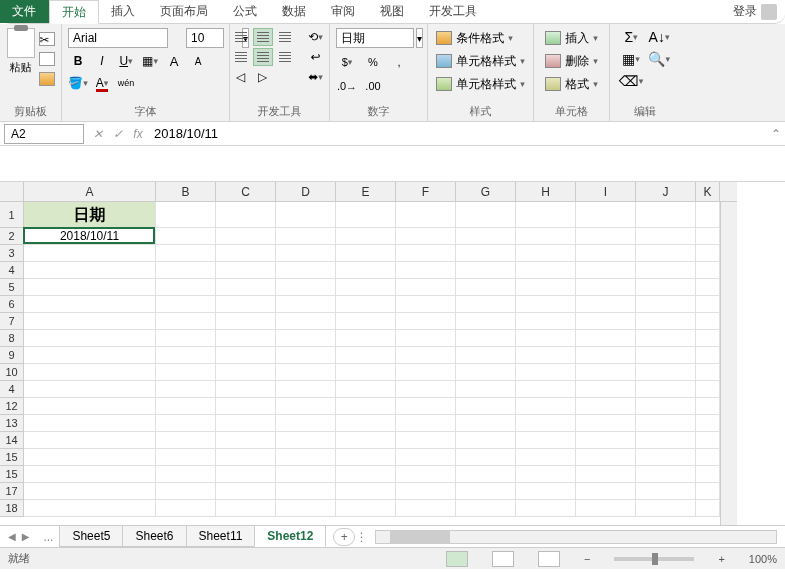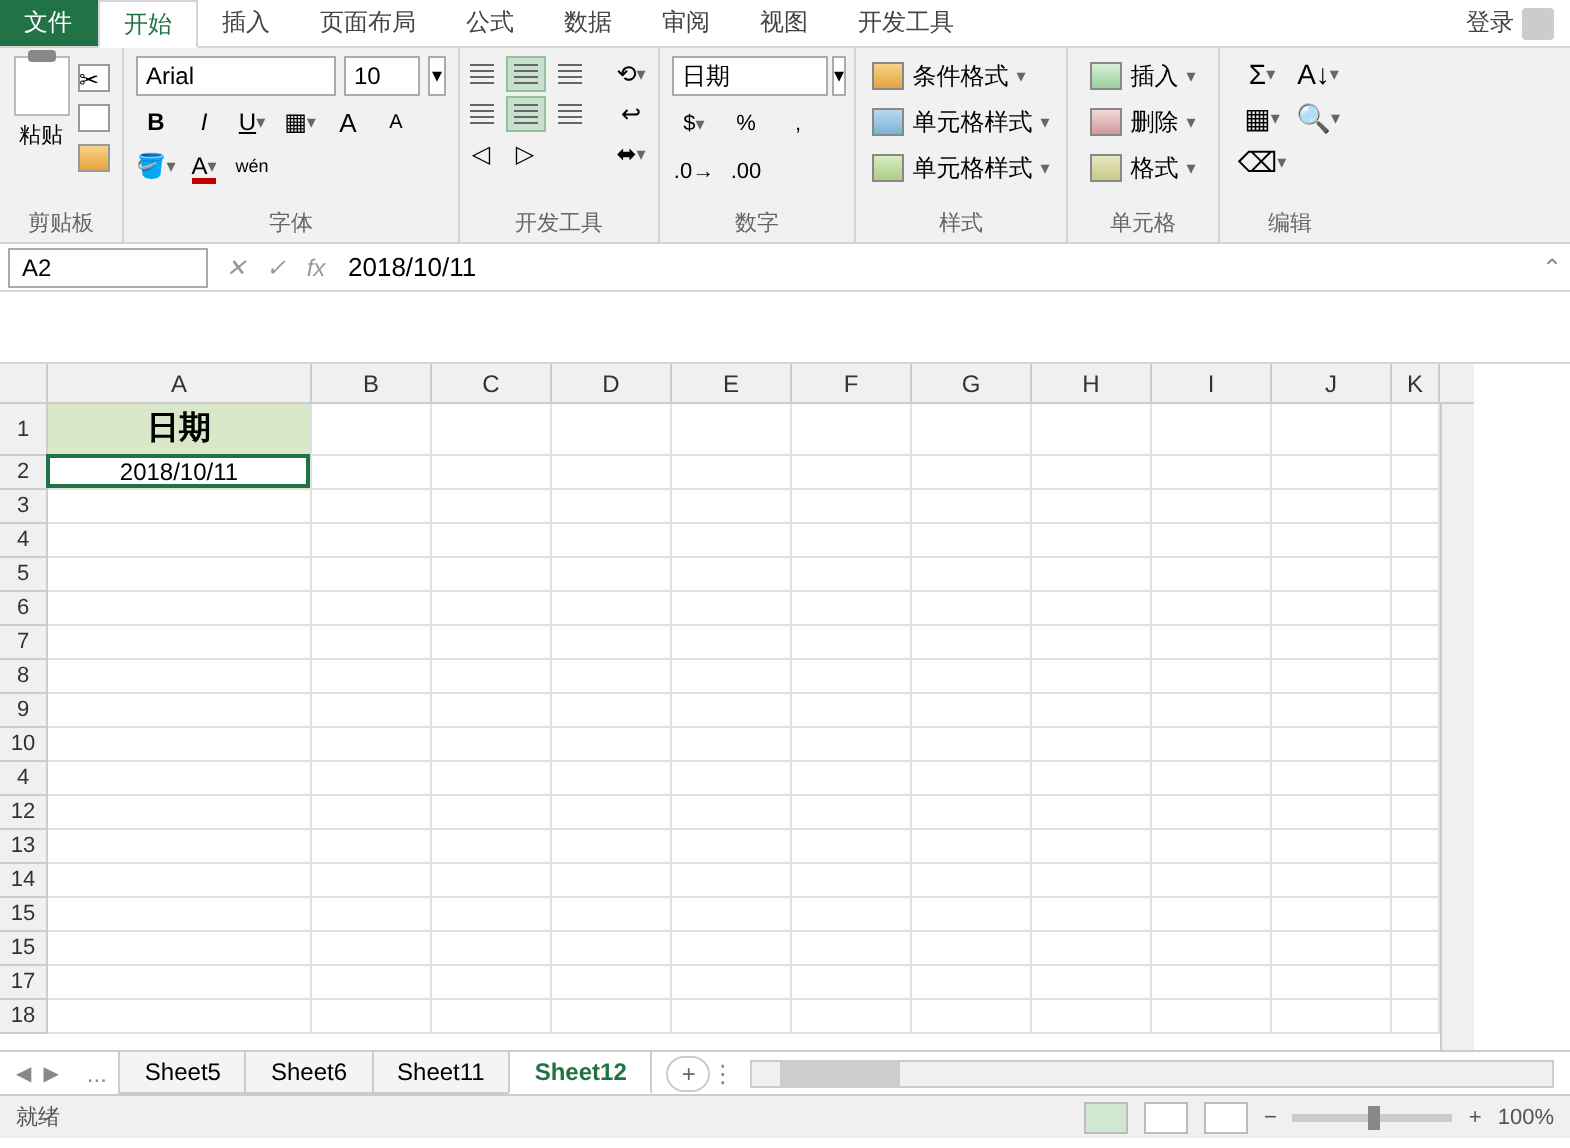--- a/index.html
+++ b/index.html
@@ -1,35 +1,35 @@
 <!DOCTYPE html>
 <html><head>
 <meta charset="utf-8">
 <style>
 * { box-sizing: border-box; margin: 0; padding: 0; }
 body { font-family: "Microsoft YaHei", Arial, sans-serif; font-size: 12px; background: #fff; width: 785px; height: 574px; overflow: hidden; position: relative; }
-.tabs { display: flex; background: #fff; border-bottom: 1px solid #d4d4d4; height: 24px; align-items: stretch; }
+.tabs { display: flex; background: #fff; border-bottom: 1px solid #d4d4d4; height: 24px; align-items: stretch; border-radius: 10px; }
 .tab { padding: 3px 12px; cursor: pointer; color: #444; font-size: 12px; border-right: 1px solid transparent; }
 .tab.file { background: #217346; color: #fff; }
 .tab.active { background: #fff; color: #217346; border: 1px solid #d4d4d4; border-bottom: 1px solid #fff; margin-bottom: -1px; }
 .tabs .login { margin-left: auto; padding: 3px 8px; display: flex; align-items: center; gap: 4px; color: #444; }
 .avatar { width: 16px; height: 16px; background: #ccc; border-radius: 2px; }
 
 .ribbon { display: flex; background: #f1f1f1; border-bottom: 1px solid #d4d4d4; height: 98px; }
 .group { border-right: 1px solid #d4d4d4; padding: 4px 6px 2px; display: flex; flex-direction: column; justify-content: space-between; align-items: center; }
 .group-label { font-size: 11px; color: #666; padding-top: 2px; text-align: center; width: 100%; }
 .group-body { display: flex; gap: 4px; align-items: flex-start; flex: 1; }
 
 .clip-col1 { display: flex; flex-direction: column; align-items: center; gap: 2px; }
 .clip-col2 { display: flex; flex-direction: column; gap: 6px; padding-top: 4px; }
 .paste-icon { width: 28px; height: 30px; background: #fff; border: 1px solid #bbb; position: relative; }
 .paste-icon::before { content: ""; position: absolute; top: -4px; left: 6px; width: 14px; height: 6px; background: #888; border-radius: 2px; }
 .small-icon { width: 16px; height: 14px; border: 1px solid #999; background: #fff; }
 
-.font-top { display: flex; gap: 4px; margin-bottom: 4px; }
+.font-top { display: flex; gap: 18px; margin-bottom: 4px; }
 .font-name { width: 100px; height: 20px; border: 1px solid #ababab; background: #fff; font-size: 12px; padding: 0 4px; }
 .font-size { width: 38px; height: 20px; border: 1px solid #ababab; background: #fff; font-size: 12px; padding: 0 4px; }
 .step-btn { width: 14px; height: 20px; border: 1px solid #ababab; background: #fff; display: flex; align-items: center; justify-content: center; font-size: 10px; }
 .font-row { display: flex; gap: 4px; margin-bottom: 4px; }
 .fbtn { width: 20px; height: 18px; display: flex; align-items: center; justify-content: center; border: 1px solid transparent; font-size: 12px; }
 .color-bar { display: inline-block; width: 12px; height: 3px; }
 
 .align-grid { display: grid; grid-template-columns: repeat(3, 20px); grid-template-rows: repeat(2, 18px); gap: 2px; }
 .align-btn { border: 1px solid transparent; display: flex; align-items: center; justify-content: center; }
 .align-btn.sel { background: #c8e0cd; border-color: #92c29b; }
@@ -54,21 +54,21 @@
 .cell-item { display: flex; align-items: center; gap: 4px; height: 20px; }
 .cell-ico { width: 16px; height: 14px; border: 1px solid #888; }
 .cell-ico.ins { background: linear-gradient(#d8f0d8,#9ad09a); }
 .cell-ico.del { background: linear-gradient(#f0d8d8,#d09a9a); }
 .cell-ico.fmt { background: linear-gradient(#e8e8c0,#c8c888); }
 
 .edit-grid { display: grid; grid-template-columns: 22px 22px; gap: 4px 6px; }
 .edit-btn { height: 18px; display: flex; align-items: center; justify-content: center; font-size: 14px; }
 
 .formula-bar { display: flex; align-items: center; border-bottom: 1px solid #d4d4d4; height: 24px; background: #fff; }
-.name-box { width: 100px; height: 20px; border: 1px solid #ababab; margin: 2px 4px; padding: 0 6px; font-size: 12px; background: #fff; }
+.name-box { width: 80px; height: 20px; border: 1px solid #ababab; margin: 2px 4px; padding: 0 6px; font-size: 12px; background: #fff; }
 .fb-btn { width: 20px; text-align: center; color: #999; font-size: 12px; font-style: italic; }
 .fb-input { flex: 1; border: none; padding: 0 6px; font-size: 13px; font-family: Arial; height: 20px; }
 .fb-collapse { width: 18px; text-align: center; color: #888; }
 
 .spacer { height: 36px; border-bottom: 1px solid #d4d4d4; }
 
 .sheet { display: flex; }
 .corner { width: 24px; height: 20px; background: #f0f0f0; border-right: 1px solid #ccc; border-bottom: 1px solid #ccc; }
 .col-headers { display: flex; }
 .ch { height: 20px; background: #f0f0f0; border-right: 1px solid #ccc; border-bottom: 1px solid #ccc; text-align: center; font-size: 12px; color: #333; line-height: 20px; }
@@ -89,21 +89,21 @@
 
 .sheet-tabs { display: flex; align-items: center; height: 22px; background: #fff; border-top: 1px solid #ccc; }
 .st-nav { display: flex; gap: 6px; padding: 0 8px; color: #888; font-size: 10px; }
 .st-dots { padding: 0 6px; color: #888; }
 .st-tab { padding: 3px 12px; border: 1px solid #ccc; border-top: none; background: #f4f4f4; font-size: 12px; margin-right: -1px; }
 .st-tab.active { background: #fff; border-bottom: 1px solid #fff; color: #217346; font-weight: bold; }
 .st-add { width: 22px; height: 18px; border: 1px solid #ccc; border-radius: 9px; margin-left: 8px; text-align: center; line-height: 16px; color: #666; }
 .st-hscroll { flex: 1; margin: 0 8px; height: 14px; background: #f0f0f0; border: 1px solid #ccc; position: relative; }
 .st-hscroll::before { content: ""; position: absolute; left: 14px; top: 0; bottom: 0; width: 60px; background: #cdcdcd; }
 
-.status { display: flex; align-items: center; height: 22px; background: #f0f0f0; border-top: 1px solid #ccc; padding: 0 8px; gap: 8px; font-size: 11px; color: #555; justify-content: flex-end; }
+.status { display: flex; align-items: center; height: 22px; background: #f0f0f0; border-top: 1px solid #ccc; padding: 0 8px; gap: 24px; font-size: 11px; color: #555; justify-content: flex-end; }
 .status .left { margin-right: auto; }
 .view-btn { width: 22px; height: 16px; border: 1px solid #bbb; background: #fff; }
 .view-btn.act { background: #d0e8d0; }
 .zoom-track { width: 80px; height: 4px; background: #ccc; position: relative; }
 .zoom-thumb { position: absolute; left: 38px; top: -4px; width: 6px; height: 12px; background: #888; }
 
 .lines { display: inline-block; width: 12px; height: 10px; background: repeating-linear-gradient(#666,#666 1px,transparent 1px,transparent 3px); }
 </style>
 </head>
 <body>

